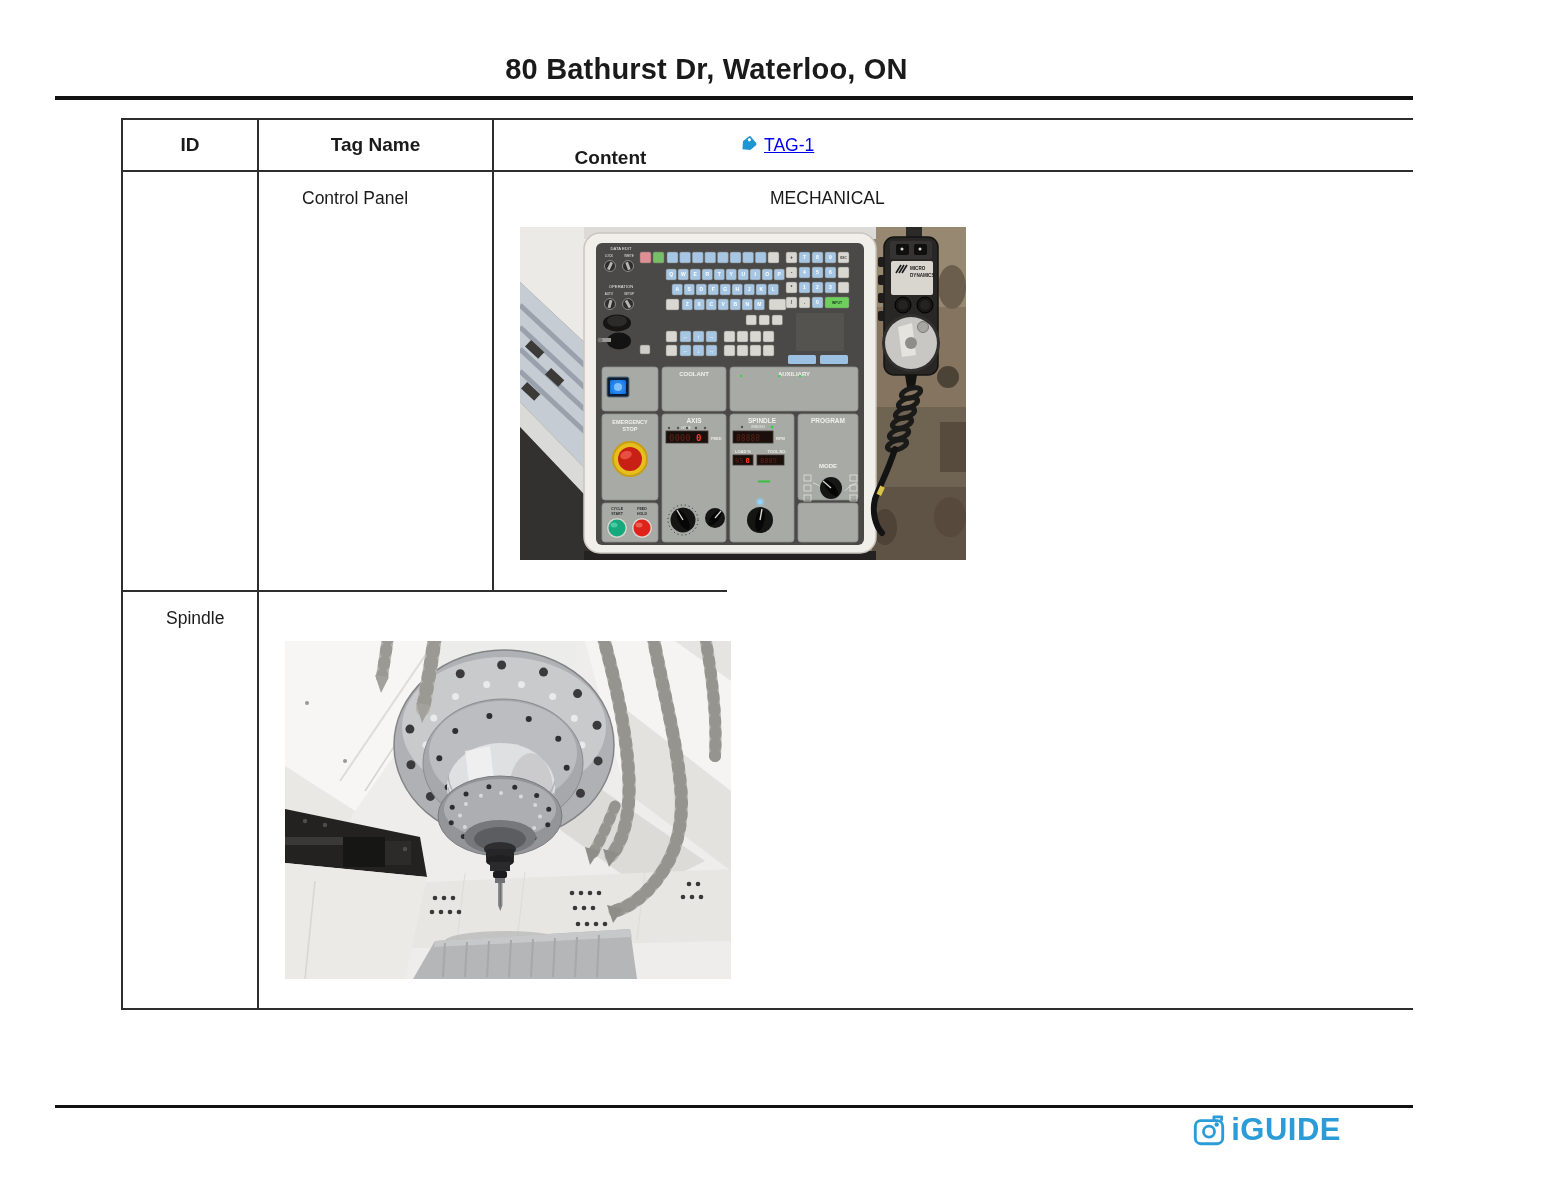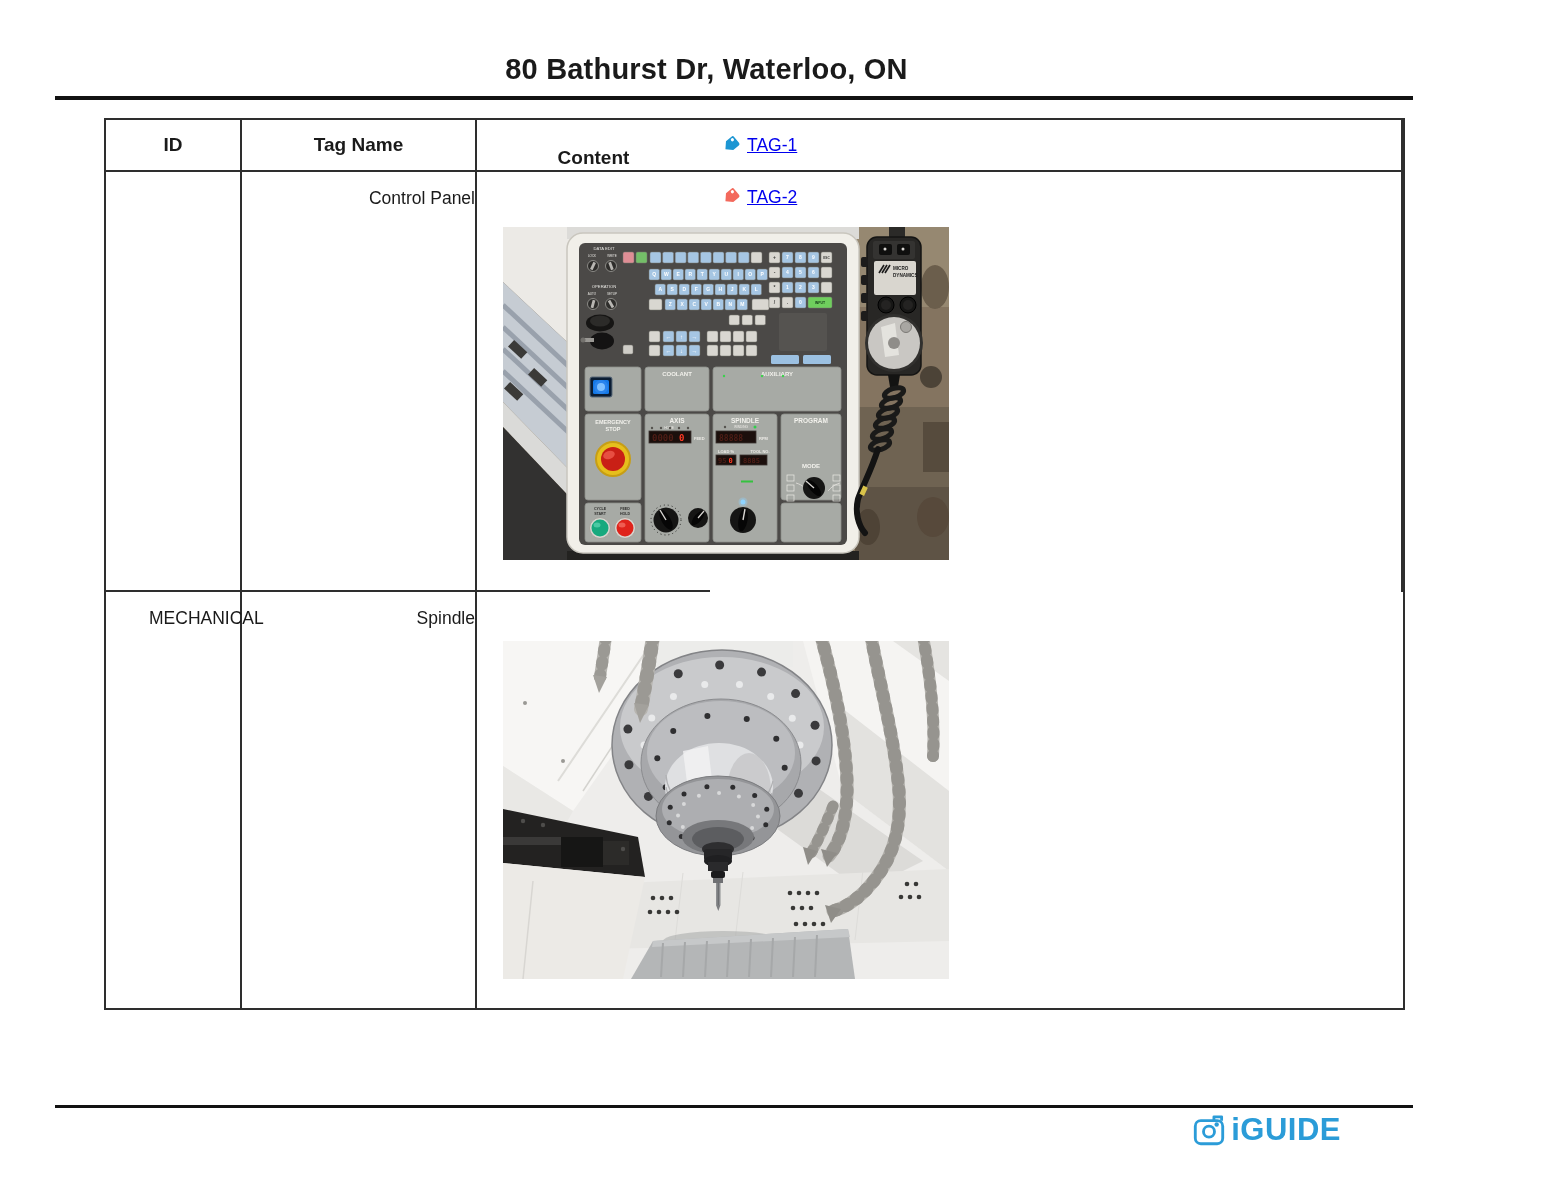--- a/index.html
+++ b/index.html
@@ -3,31 +3,31 @@
 <meta charset="utf-8">
 <style>
   html,body{margin:0;padding:0;background:#fff;}
   .page{position:relative;width:1413px;height:1189px;background:#fff;overflow:hidden;
         font-family:"Liberation Sans",sans-serif;color:#1a1a1a;}
   .title{position:absolute;top:53px;left:0;width:100%;text-align:center;
          font-size:29px;font-weight:bold;letter-spacing:.2px;}
   .rule{position:absolute;left:55px;width:1433px;background:#121212;}
   .rule-top{top:96px;height:4px;}
   .rule-bottom{top:1105px;height:3px;}
-  .tags-table{position:absolute;left:104px;top:118px;width:1301px;height:892px;
+  .tags-table{position:absolute;left:121px;top:118px;width:1301px;height:892px;
               border:2px solid #2e2e2e;display:grid;box-sizing:border-box;
               grid-template-columns:136px 235px 233px auto;
               grid-template-rows:52px 420px auto;}
   .cell{box-sizing:border-box;border-right:2px solid #2e2e2e;}
   .cell.last{border-right:none;margin-top:25px;}
   .hcell{display:flex;align-items:center;justify-content:center;
          font-size:19px;font-weight:bold;border-bottom:2px solid #2e2e2e;}
   .r1{border-bottom:2px solid #2e2e2e;}
   .c-id{padding:15px 12px 0 11px;display:flex;align-items:flex-start;gap:6px;}
-  .c-text{padding-top:16px;text-align:right;font-size:17.5px;padding-left:43px;}
+  .c-text{padding-top:16px;text-align:left;font-size:17.5px;padding-left:43px;}
   .c-content{padding:16px;}
   a.taglink{color:#0000EE;text-decoration:underline;font-size:17.5px;line-height:21px;}
   .photo1{margin:14px 0 0 10px;display:block;}
   .photo2{margin:8px 0 0 10px;display:block;}
   .logo{position:absolute;top:1112px;right:72px;display:flex;align-items:center;gap:5px;}
   .logo-text{font-size:31px;font-weight:600;letter-spacing:.5px;color:#2B9CD8;}
   svg text{font-family:"Liberation Sans",sans-serif;}
   svg text.led{font-family:"DejaVu Sans Mono",monospace;font-weight:bold;}
 </style>
 </head>
@@ -454,29 +454,20 @@
             <ellipse cx="382" cy="196" rx="10" ry="4.5" transform="rotate(-18 382 196)"></ellipse>
             <ellipse cx="379" cy="207" rx="10" ry="4.5" transform="rotate(-18 379 207)"></ellipse>
             <ellipse cx="377" cy="218" rx="10" ry="4.5" transform="rotate(-18 377 218)"></ellipse>
           </g>
           <path d="M375,222 C368,244 360,258 355,272 C352,285 355,298 362,306" fill="none" stroke="#131313" stroke-width="6" stroke-linecap="round"></path>
           <rect x="356" y="262" width="9" height="5" fill="#d9c34a" transform="rotate(-65 360 264)"></rect>
         </g>
       </svg>
     </div>
 
-    <div class="cell c-id">
-      <svg width="20" height="20" viewBox="0 0 19 19">
-        <g transform="rotate(-40 9.5 9)">
-          <path d="M2.6,9 L7.8,3.6 H14.6 A1.8,1.8 0 0 1 16.4,5.4 V12.6 A1.8,1.8 0 0 1 14.6,14.4 H7.8 Z" fill="#F3695C"></path>
-          <circle cx="13.4" cy="6.4" r="1.5" fill="#ffffff"></circle>
-        </g>
-      </svg>
-      <a class="taglink" href="#">TAG-2</a>
-    </div>
     <div class="cell c-text">MECHANICAL</div>
     <div class="cell c-text">Spindle</div>
     <div class="cell last c-content">
 
       <svg class="photo2" width="446" height="338" viewBox="0 0 446 338">
         <rect x="0" y="0" width="446" height="338" fill="#eeedeb"></rect>
         <g>
           <polygon points="0,0 190,0 70,170 0,125" fill="#f7f6f4"></polygon>
           <line x1="150" y1="0" x2="55" y2="140" stroke="#dddcd8" stroke-width="2"></line>
           <line x1="178" y1="0" x2="80" y2="150" stroke="#d4d3cf" stroke-width="1.5"></line>

